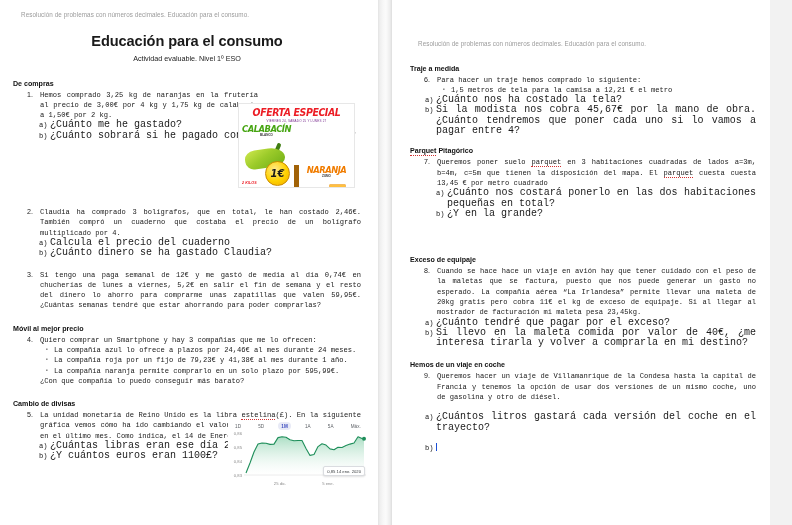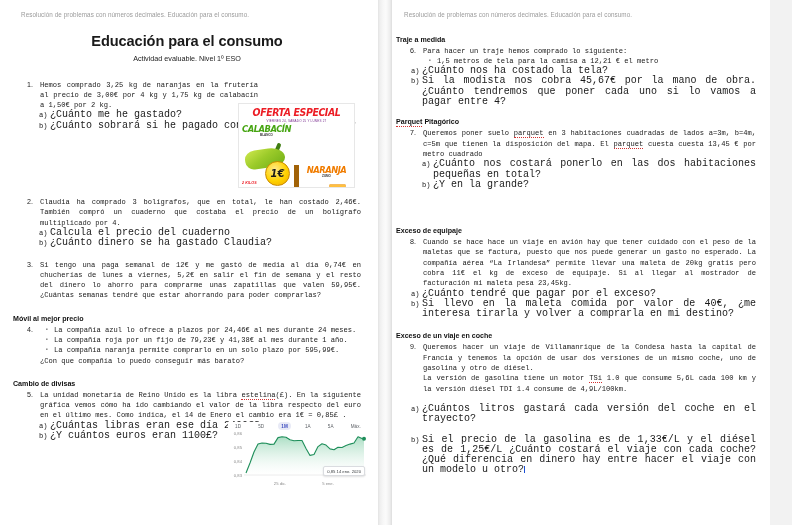--- a/index.html
+++ b/index.html
@@ -331,20 +331,21 @@
 
   <div class="page">
     <div class="page-inner">
 
       <div class="running-head">Resolución de problemas con números decimales. Educación para el consumo.</div>
 
       <div class="doc-title">Educación para el consumo</div>
       <div class="doc-subtitle">Actividad evaluable. Nivel 1º ESO</div>
 
       <div style="margin-top:17px;">
+        <div class="section-head">De compras</div>
 
         <div class="item">
           <div class="item-num">1.</div>
           <div class="item-body">
             <div style="width:218px;">Hemos comprado 3,25 kg de naranjas en la frutería al precio de 3,00€ por 4 kg y  1,75 kg de calabacín  a 1,50€ por 2 kg.</div>
             <div class="sub">
               <div class="sub-lbl">a)</div>
               <div class="sub-txt">¿Cuánto me he gastado?</div>
             </div>
             <div class="sub">
@@ -374,20 +375,21 @@
           <div class="item-body">Si tengo una paga semanal de 12€ y me gastó de media al día 0,74€ en chucherías de lunes a viernes,  5,2€ en salir el fin de semana y el resto del dinero lo ahorro para comprarme unas zapatillas que valen 59,95€. ¿Cuántas semanas tendré que estar ahorrando para poder comprarlas?</div>
         </div>
       </div>
 
       <div style="margin-top:14px;">
         <div class="section-head">Móvil al mejor precio</div>
 
         <div class="item">
           <div class="item-num">4.</div>
           <div class="item-body">
+            <div>Quiero comprar un Smartphone y hay 3 compañías que me lo ofrecen:</div>
             <ul class="dash-list">
               <li>
                 <span class="dash-bullet">▪</span>
                 <span>La compañía azul lo ofrece a plazos por 24,46€ al mes durante 24 meses.</span>
               </li>
               <li>
                 <span class="dash-bullet">▪</span>
                 <span>La compañía roja por un fijo de 79,23€ y 41,38€ al mes durante 1 año.</span>
               </li>
               <li>
@@ -480,21 +482,21 @@
         <div class="fx-xlab" style="left:36px;">25 dic.</div>
         <div class="fx-xlab" style="left:84px;">5 ene.</div>
         <div class="fx-tip">0,85  14 ene. 2020</div>
       </div>
     </div>
   </div>
 
   <div class="page-gap"></div>
 
   <div class="page">
-    <div class="page-inner" style="padding-left:4px;padding-right:14px;">
+    <div class="page-inner" style="padding-left:18px;padding-right:14px;margin-top:29px;">
 
       <div class="running-head" style="margin-left:8px;">Resolución de problemas con números decimales. Educación para el consumo.</div>
 
       <div style="margin-top:17px;">
         <div class="section-head">Traje a medida</div>
         <div class="item">
           <div class="item-num">6.</div>
           <div class="item-body">
             <div>Para hacer un traje hemos comprado lo siguiente:</div>
             <ul class="dash-list">
@@ -545,33 +547,32 @@
             </div>
             <div class="sub" style="margin-left:-12px;">
               <div class="sub-lbl">b)</div>
               <div class="sub-txt">Si llevo en la maleta comida por valor de 40€, ¿me interesa tirarla  y volver a comprarla en mi destino?</div>
             </div>
           </div>
         </div>
       </div>
 
       <div style="margin-top:13px;">
-        <div class="section-head">Exceso de un viaje en coche</div>
+        <div class="section-head">Hemos de un viaje en coche</div>
         <div class="item">
           <div class="item-num">9.</div>
           <div class="item-body" style="width:205px;">
             <div>Queremos hacer un viaje de Villamanrique de la Condesa hasta la capital de Francia y  tenemos la opción de usar dos versiones de un mismo coche, uno de gasolina y otro de diésel.</div>
-            <div><span>La versión de gasolina tiene un motor </span><span class="spell">TSi</span><span> 1.0 que  consume 5,6L cada 100 km y la versión diésel TDI 1.4 consume de 4,9L/100km.</span></div>
             <div class="sub" style="margin-left:-12px;margin-top:10px;">
               <div class="sub-lbl">a)</div>
               <div class="sub-txt">¿Cuántos litros gastará cada versión del coche en el trayecto?</div>
             </div>
             <div class="sub" style="margin-left:-12px;margin-top:10px;">
               <div class="sub-lbl">b)</div>
-              <div class="sub-txt"><span>Si el precio de la gasolina es de 1,33€/L y el diésel es de 1,25€/L ¿Cuánto costará el viaje con cada coche? ¿Qué diferencia en dinero hay entre hacer el viaje con un modelo u otro?</span><span class="cursor-caret"></span></div>
+              <div class="sub-txt"><span class="cursor-caret"></span></div>
             </div>
           </div>
         </div>
       </div>
 
     </div>
 
   </div>
 </div>
 

